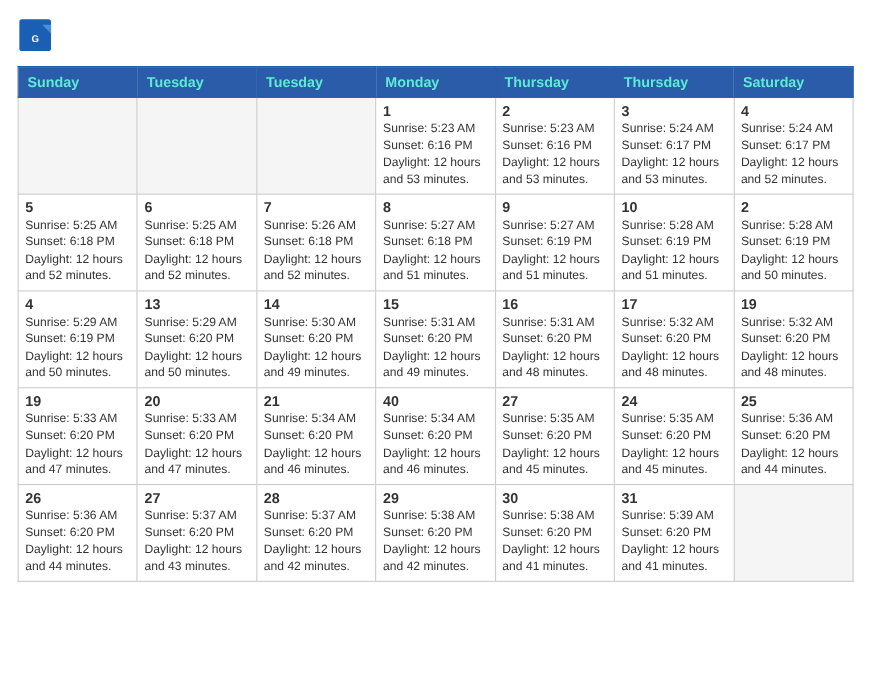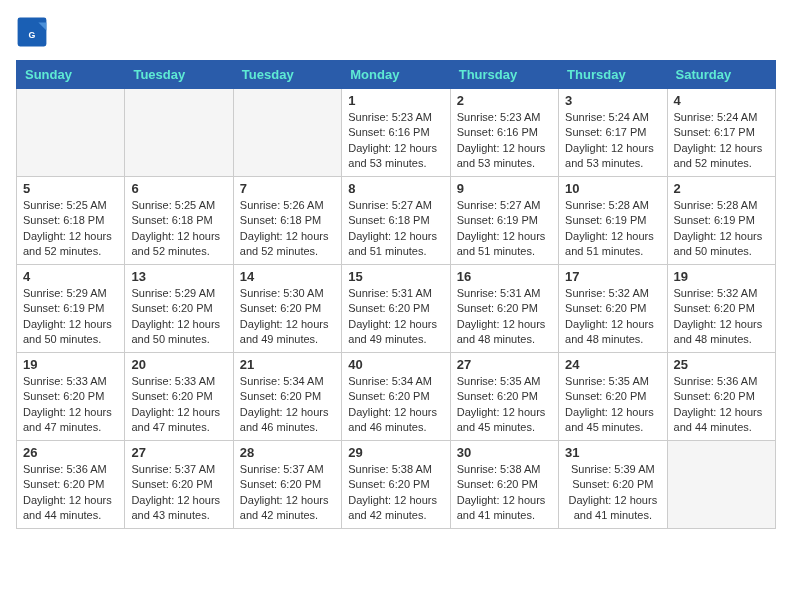--- a/index.html
+++ b/index.html
@@ -340,21 +340,21 @@
         </td>
         <td>
           <span class="day-number">30</span>
           <div class="day-info" style="white-space: pre-line;">Sunrise: 5:38 AM
 Sunset: 6:20 PM
 Daylight: 12 hours
 and 41 minutes.</div>
         </td>
         <td>
           <span class="day-number">31</span>
-          <div class="day-info" style="white-space: pre-line; text-align: center;">Sunrise: 5:39 AM
+          <div class="day-info" style="white-space: pre-line;">Sunrise: 5:39 AM
 Sunset: 6:20 PM
 Daylight: 12 hours
 and 41 minutes.</div>
         </td>
         <td class="empty"></td>
       </tr>
     </tbody>
 </table>
 
 </body></html>

